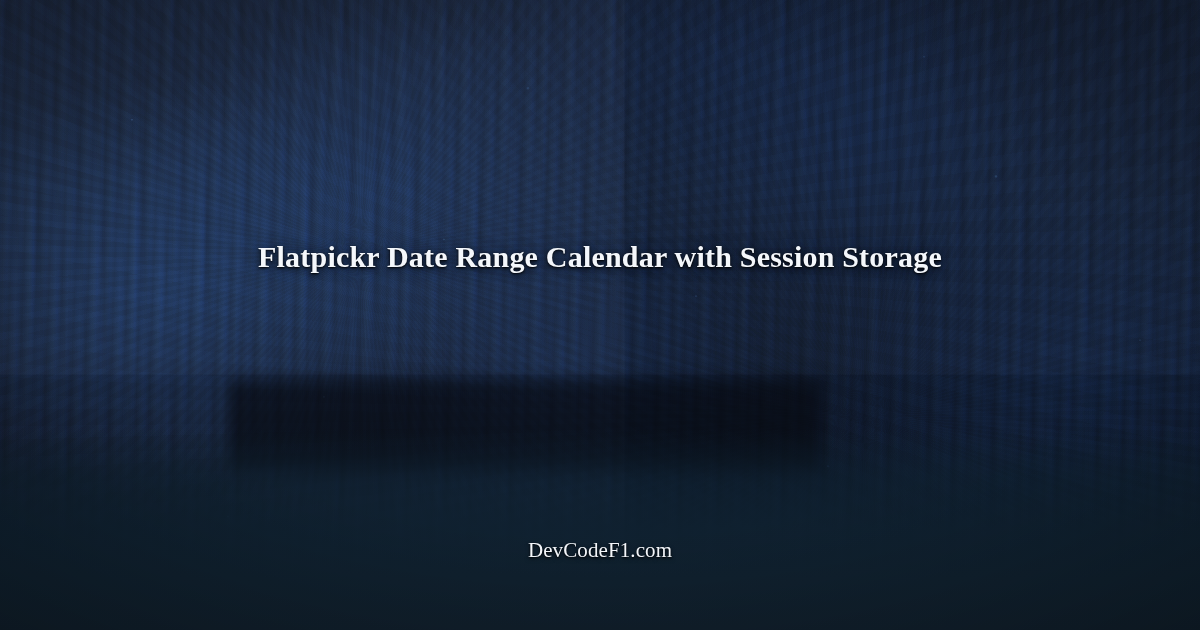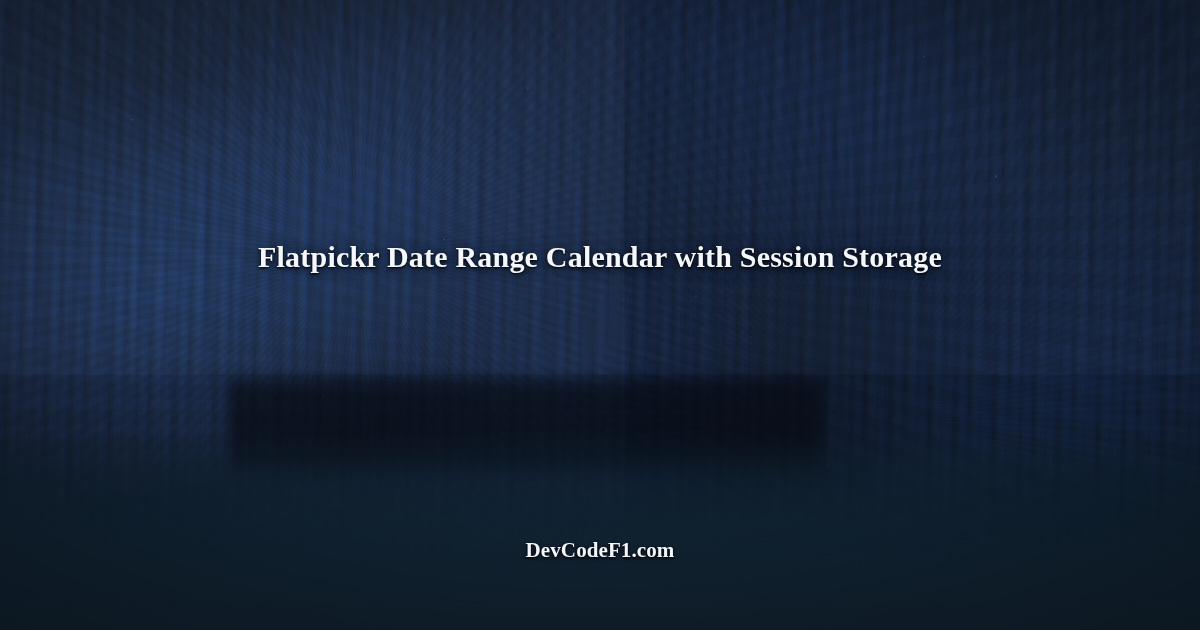--- a/index.html
+++ b/index.html
@@ -163,21 +163,21 @@
   }
 
   #card-footer {
     position: absolute;
     top: 536px;
     left: 0;
     right: 0;
     text-align: center;
     color: #f3f6fa;
     font-size: 21px;
-    font-weight: bold;
+    font-weight: normal;
     line-height: 28px;
     letter-spacing: 0.1px;
     text-shadow:
       0 1px 2px rgba(0,0,0,0.80),
       0 2px 4px rgba(0,0,0,0.50);
     white-space: nowrap;
   }
 </style>
 </head>
 <body>

